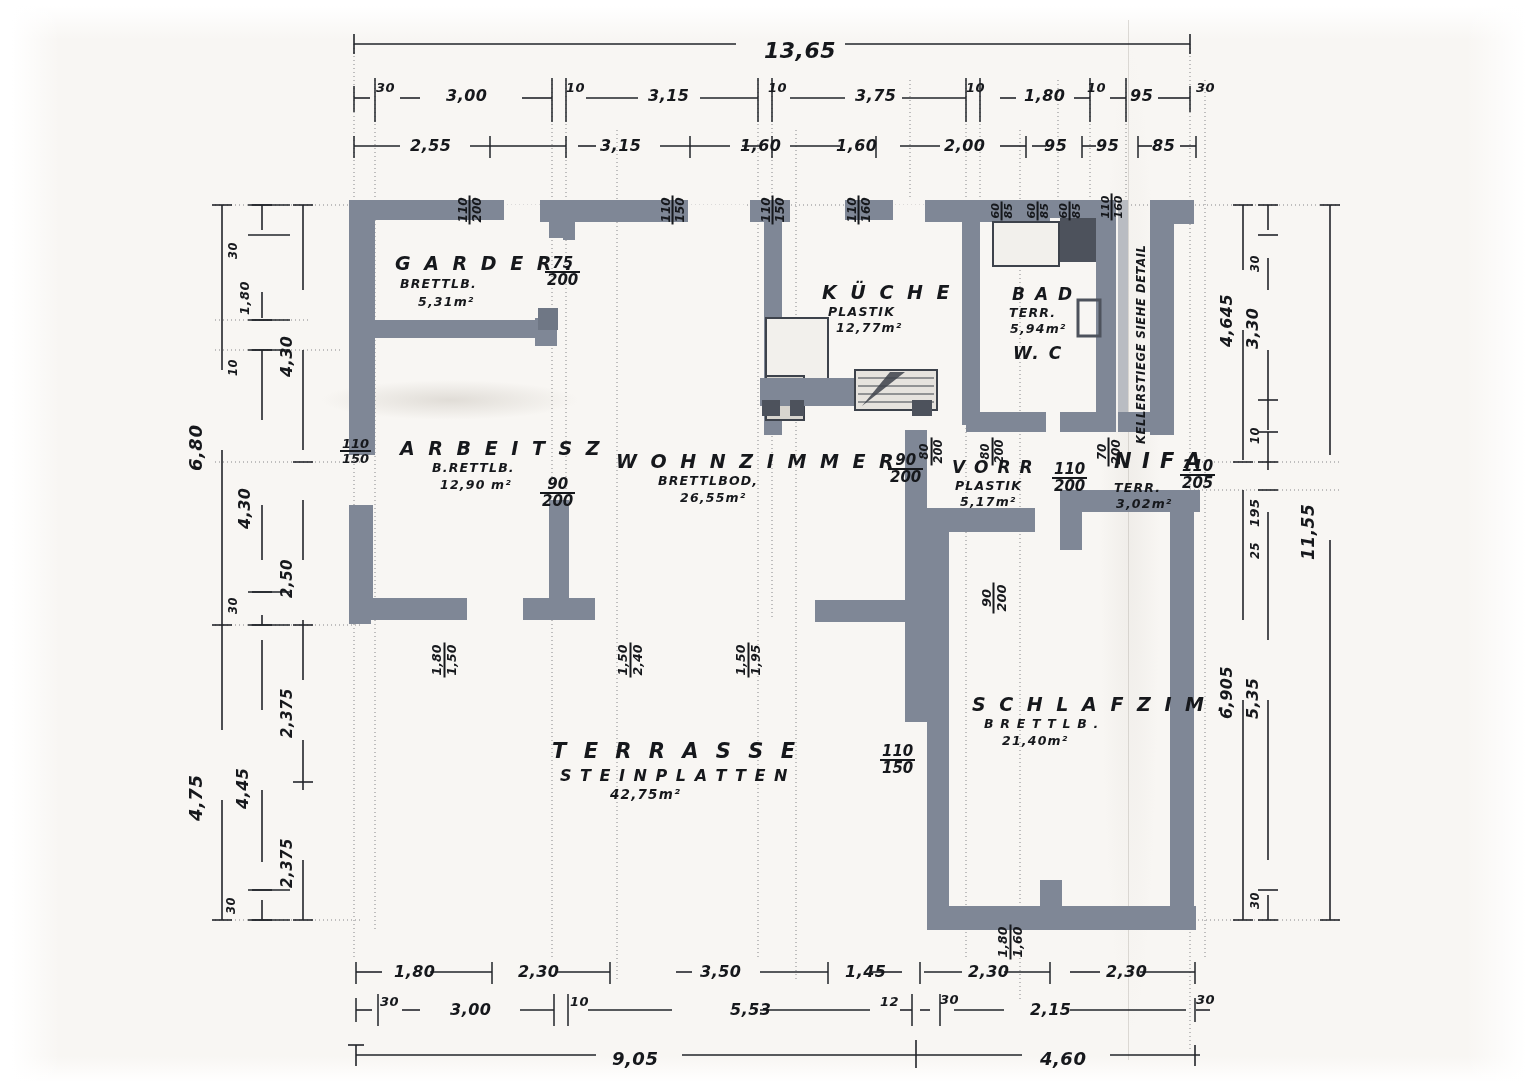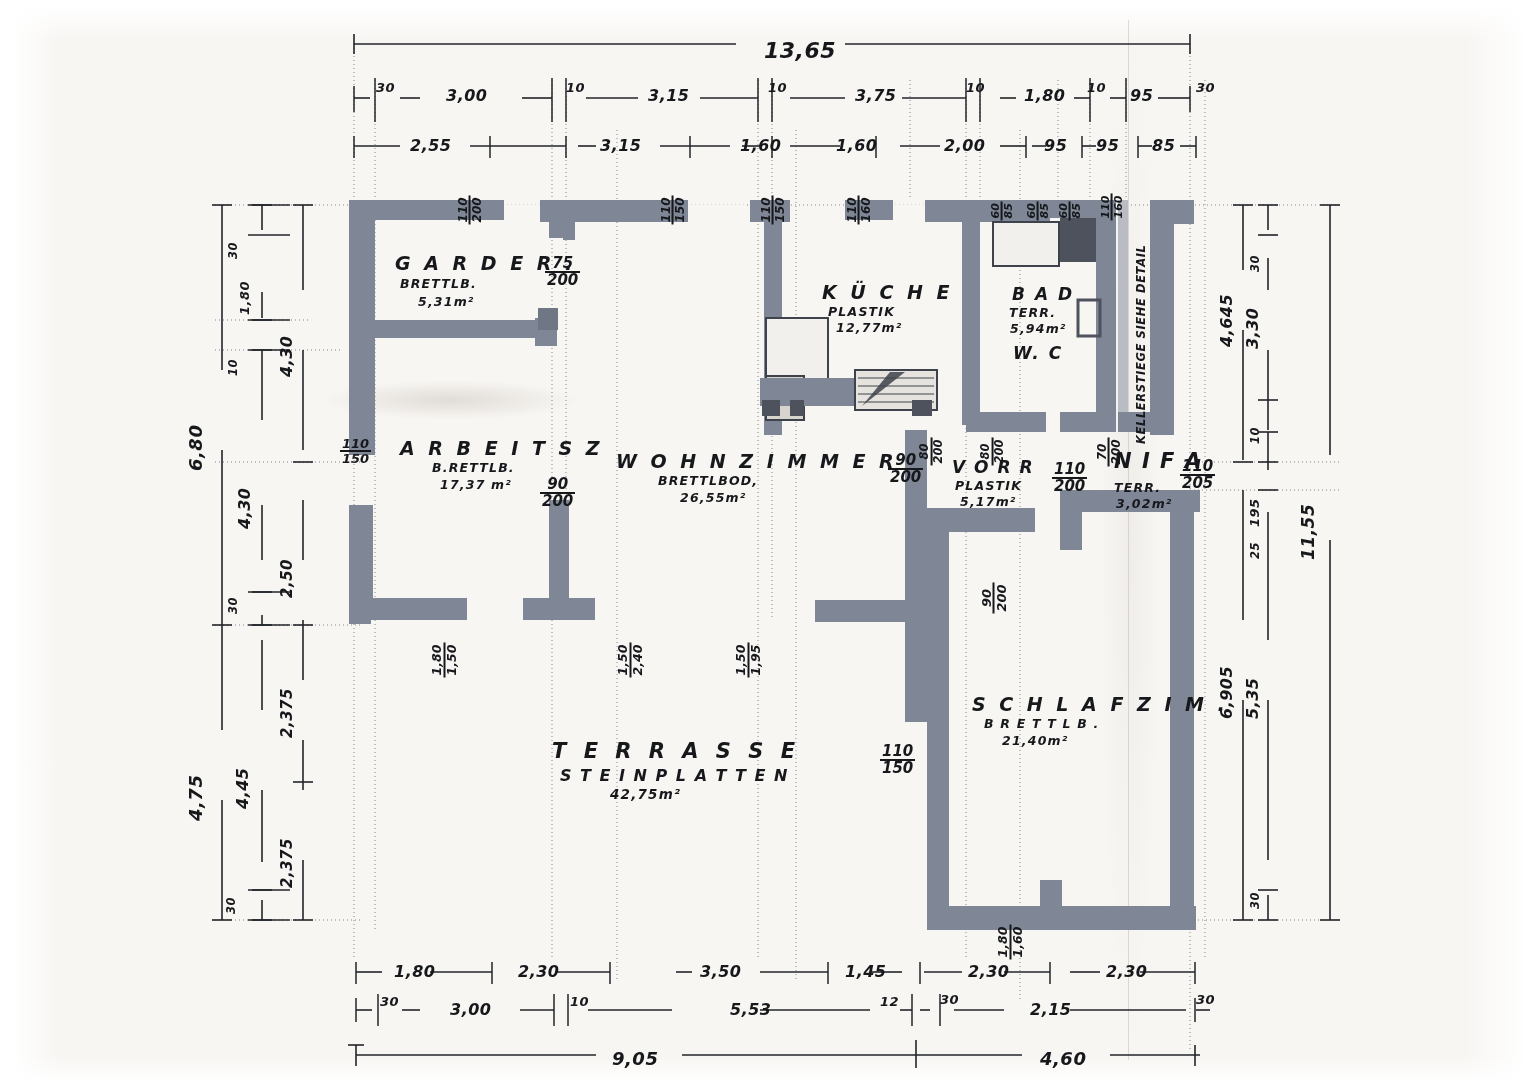--- a/index.html
+++ b/index.html
@@ -466,21 +466,21 @@
       <line x1="505" y1="206" x2="540" y2="206"></line>
     </g>
   </svg>
 
   <div class="hand room-name" style="left:395px;top:252px;">G A R D E R .</div>
   <div class="hand room-sub" style="left:400px;top:276px;">BRETTLB.</div>
   <div class="hand room-sub" style="left:418px;top:294px;">5,31m²</div>
 
   <div class="hand room-name" style="left:400px;top:437px;">A R B E I T S Z</div>
   <div class="hand room-sub" style="left:432px;top:460px;">B.RETTLB.</div>
-  <div class="hand room-sub" style="left:440px;top:477px;">17,37 m²</div>
+  <div class="hand room-sub" style="left:440px;top:477px;">12,90 m²</div>
 
   <div class="hand room-name" style="left:616px;top:450px;">W O H N Z I M M E R</div>
   <div class="hand room-sub" style="left:658px;top:473px;">BRETTLBOD,</div>
   <div class="hand room-sub" style="left:680px;top:490px;">26,55m²</div>
 
   <div class="hand room-name" style="left:822px;top:281px;">K Ü C H E</div>
   <div class="hand room-sub" style="left:828px;top:304px;">PLASTIK</div>
   <div class="hand room-sub" style="left:836px;top:320px;">12,77m²</div>
 
   <div class="hand room-name" style="left:1012px;top:284px;font-size:17px;letter-spacing:2px;">B A D</div>

